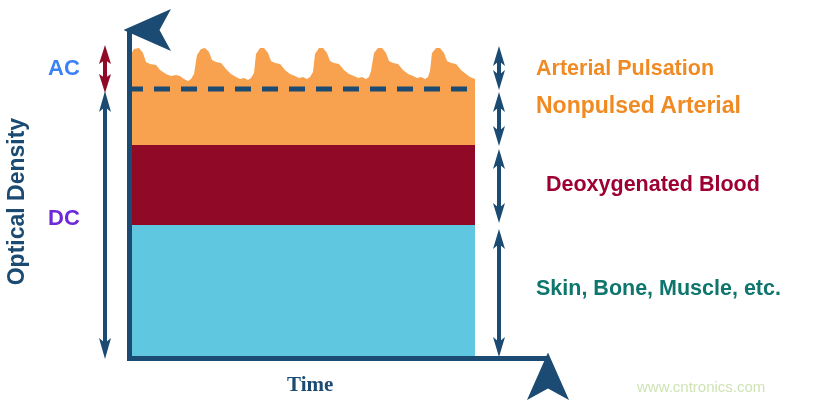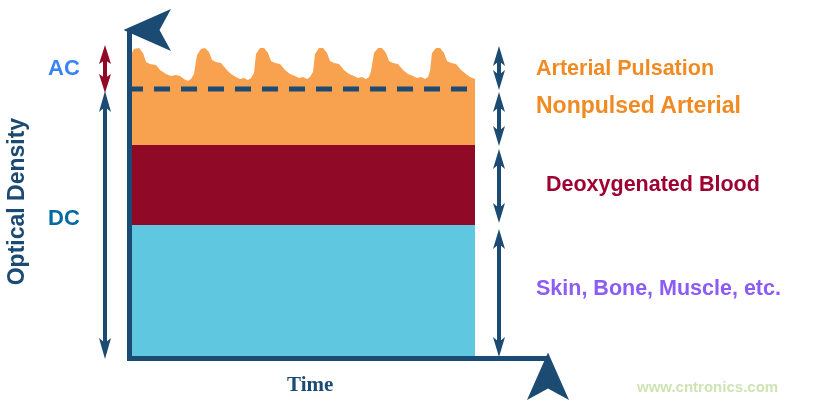--- a/index.html
+++ b/index.html
@@ -53,21 +53,21 @@
   #ac-label {
     left: 48px;
     top: 55px;
     font-size: 22px;
     color: #3b82f6;
   }
   #dc-label {
     left: 48px;
     top: 205px;
     font-size: 22px;
-    color: #0369a1;
+    color: #6d28d9;
   }
   #time-label {
     left: 287px;
     top: 372px;
     font-size: 21px;
     color: #1B4A72;
     font-family: Liberation Serif, serif;
   }
   #legend-arterial-pulsation {
     left: 536px;
@@ -85,27 +85,27 @@
     left: 536px;
     top: 172px;
     font-size: 21.5px;
     color: #9E0033;
     margin-left: 10px;
   }
   #legend-skin-bone {
     left: 536px;
     top: 276px;
     font-size: 21.5px;
-    color: #8b5cf6;
+    color: #0f766e;
   }
   #watermark {
     left: 637px;
     top: 378px;
     font-size: 15px;
-    font-weight: bold;
+    font-weight: normal;
     color: #CFE3B4;
   }
 </style>
 </head>
 <body>
 
 <div id="figure">
 
   <svg class="layer" viewBox="0 0 825 404">
     <defs>

